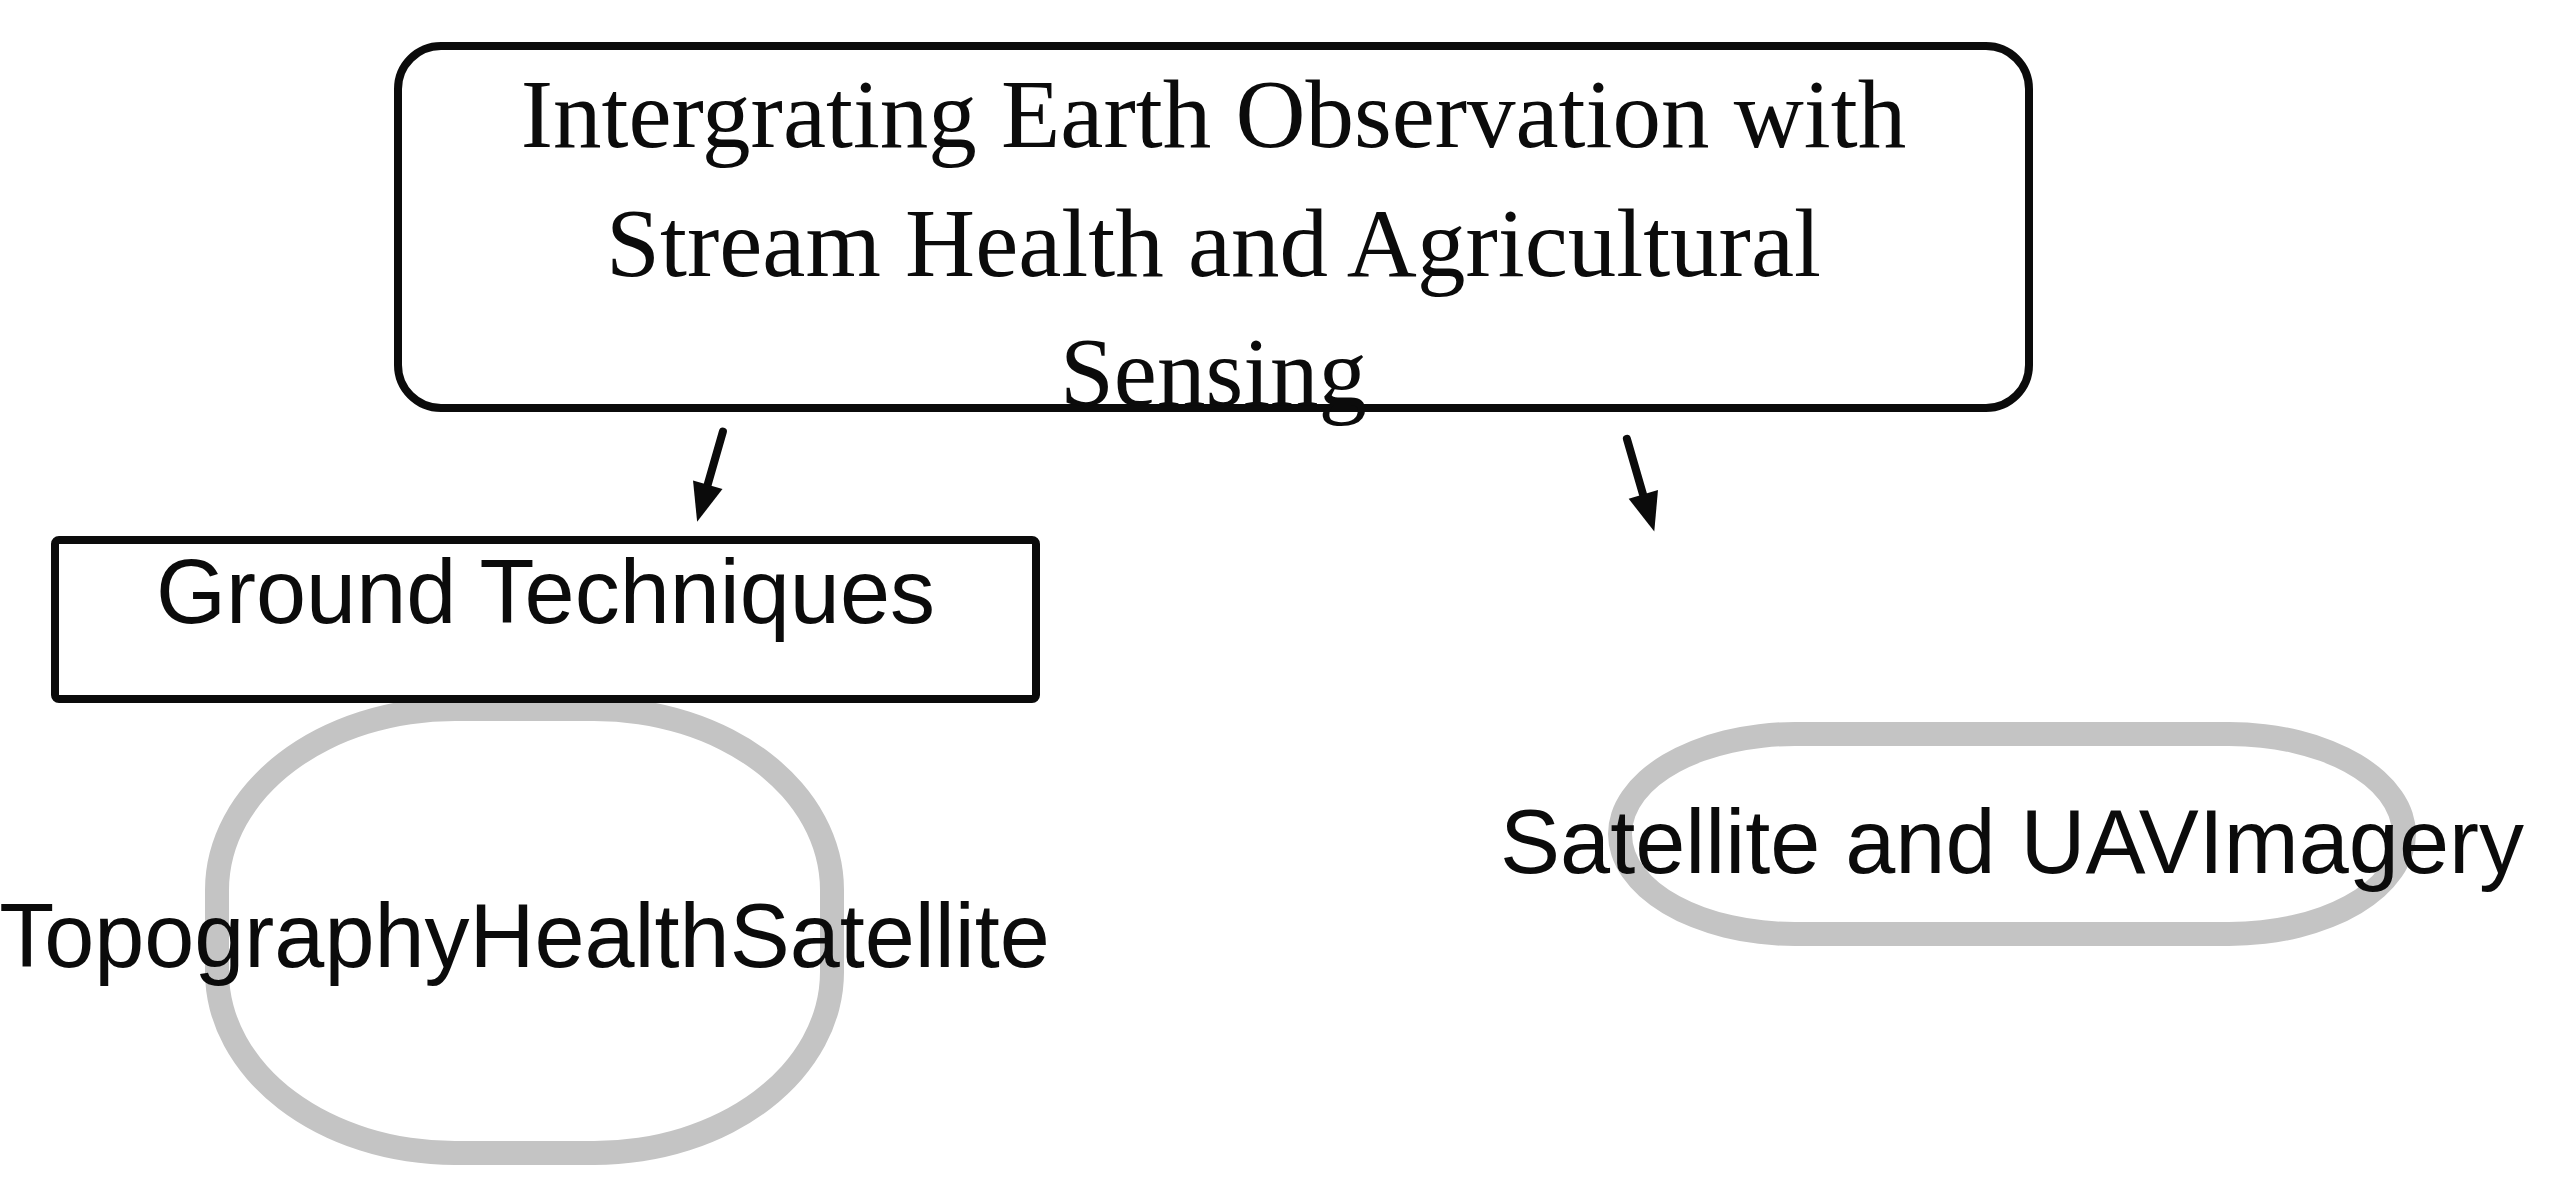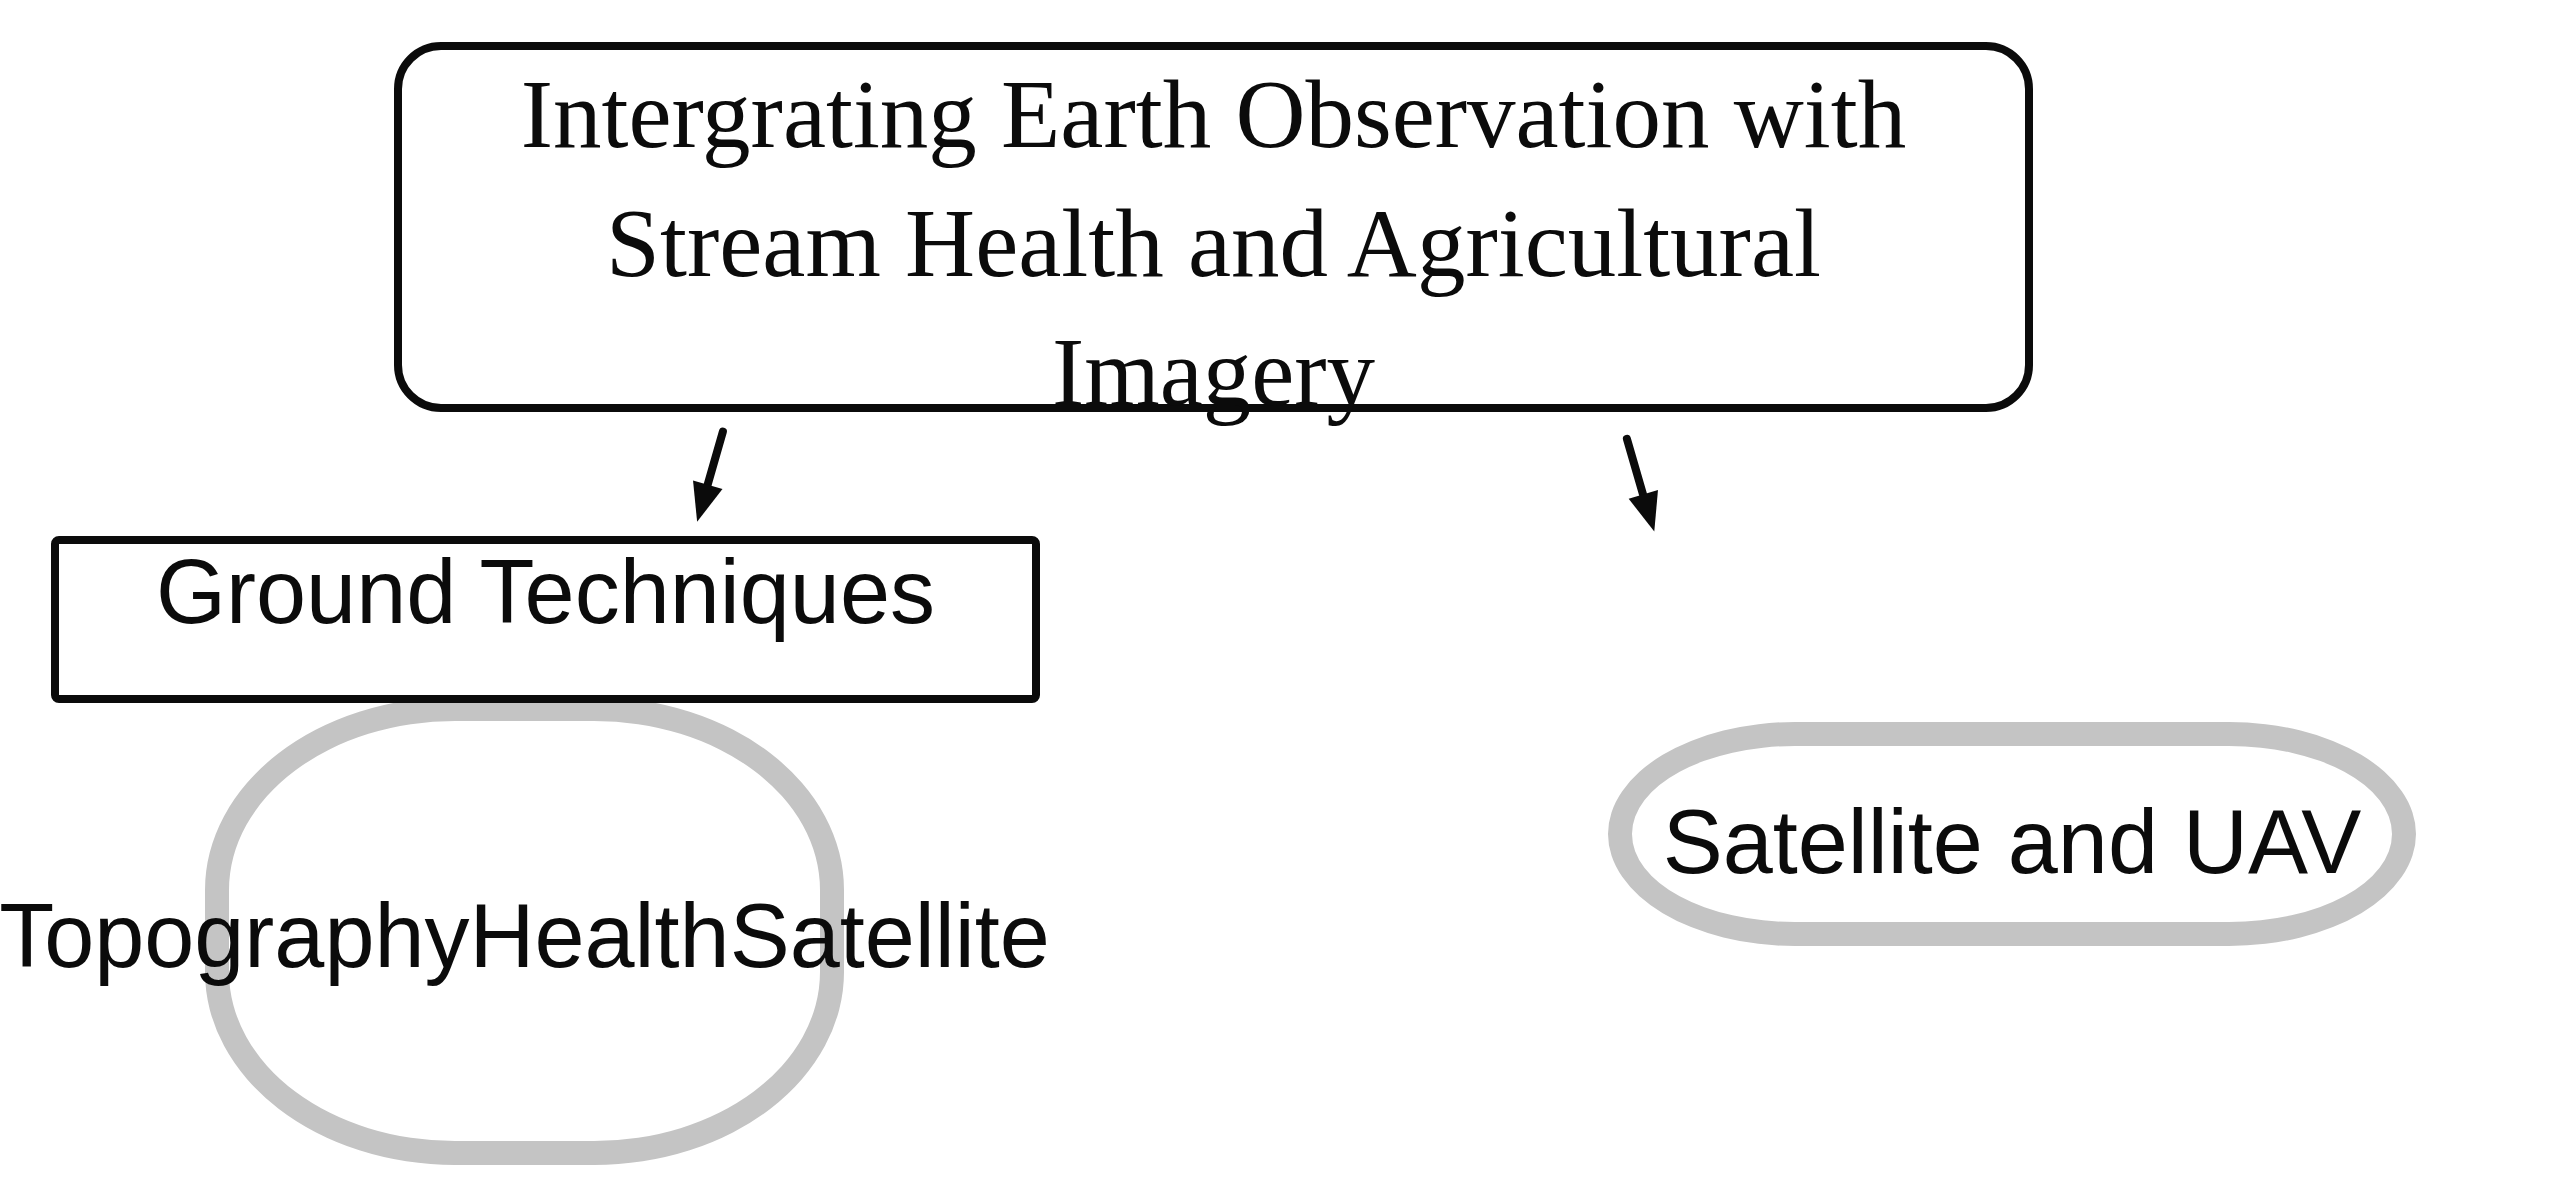--- a/index.html
+++ b/index.html
@@ -88,32 +88,33 @@
     </g>
     <g>
       <line x1="2021" y1="545" x2="2041" y2="614"></line>
       <polygon points="2055,660 2023.2,619.4 2059.6,608.6"></polygon>
     </g>
   </svg>
 
   <div class="node root">
     <div class="line">Intergrating Earth Observation with</div>
     <div class="line">Stream Health and Agricultural</div>
-    <div class="line">Imagery</div>
+    <div class="line">Sensing</div>
   </div>
 
   <div class="node branch left">
     <div class="label">Ground Techniques</div>
   </div>
 
 
   <div class="oval ground">
     <div class="item">Topography</div>
     <div class="item">Health</div>
     <div class="item">Satellite</div>
   </div>
 
   <div class="oval remote">
     <div class="item">Satellite and UAV</div>
+    <div class="item">Imagery</div>
   </div>
 
 </div>
 
 
 </body></html>

